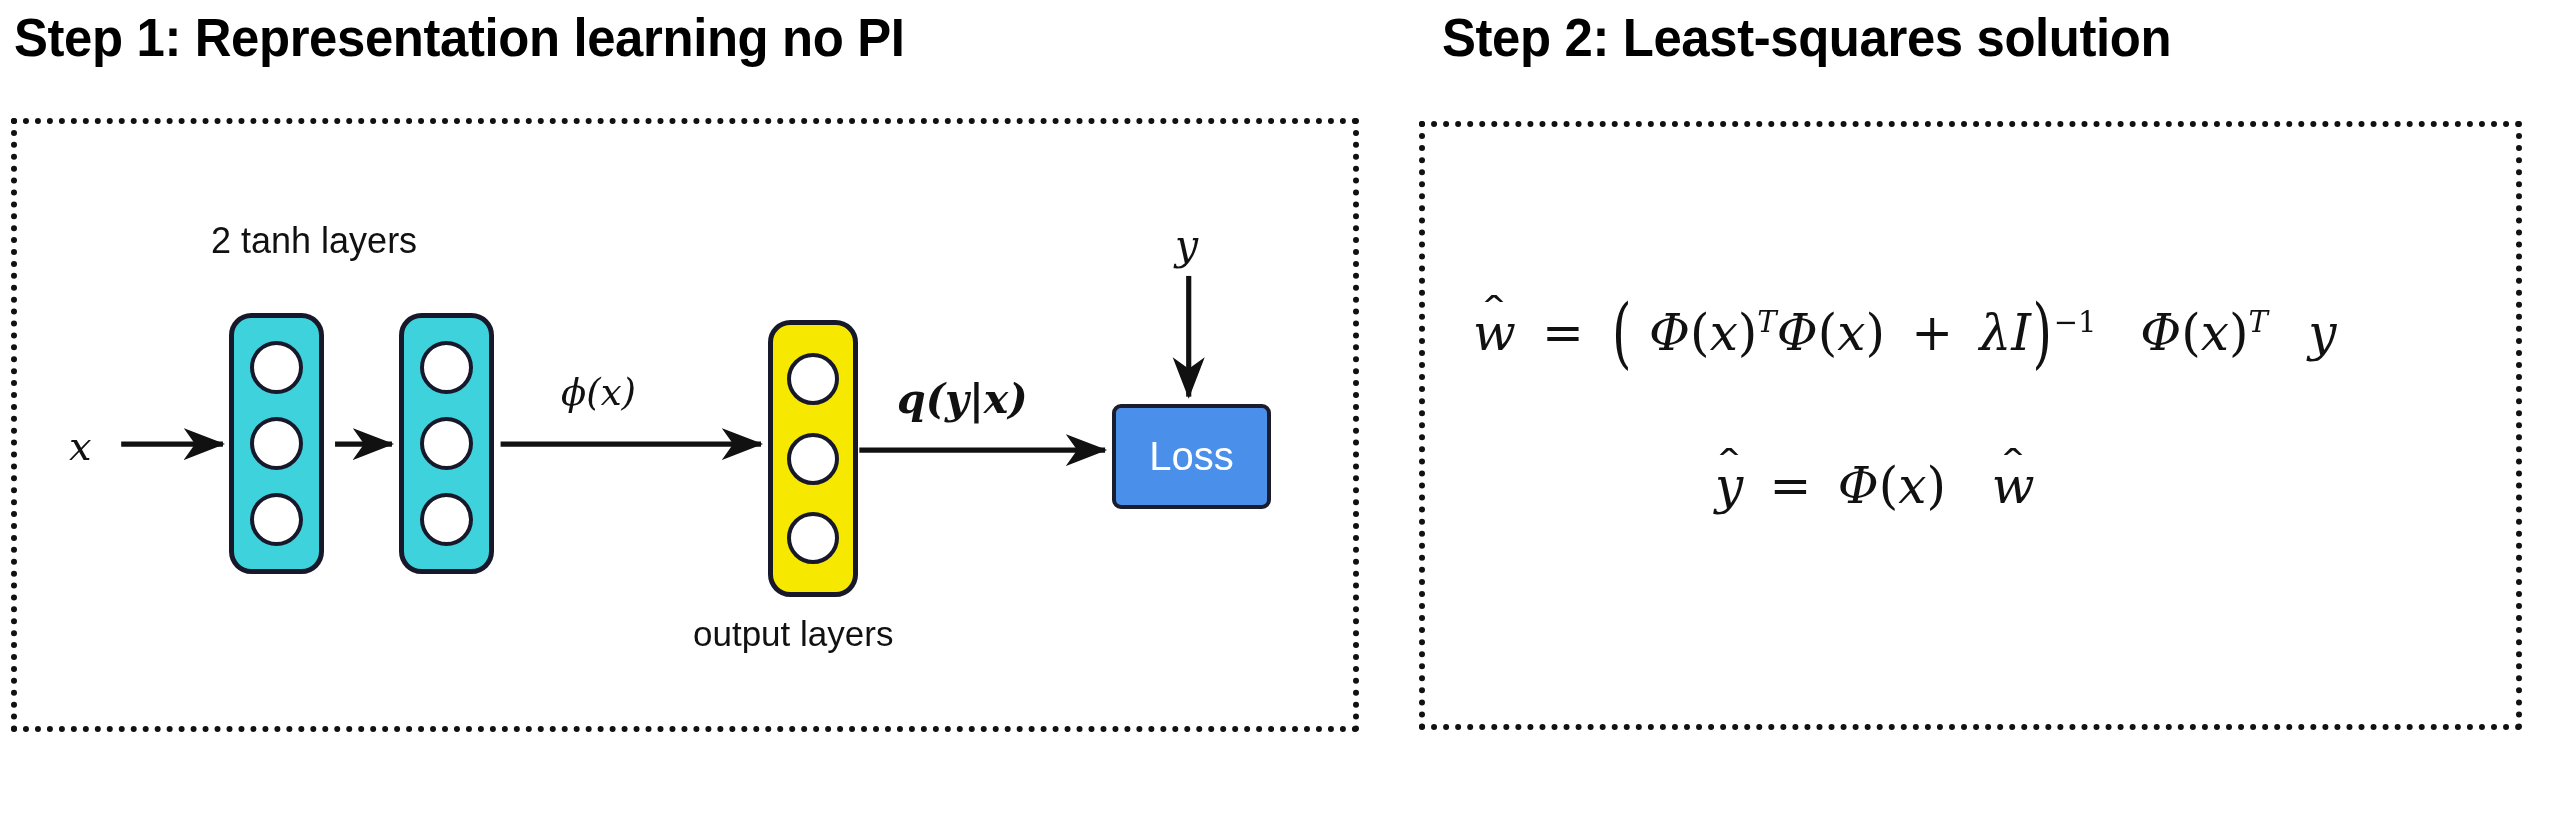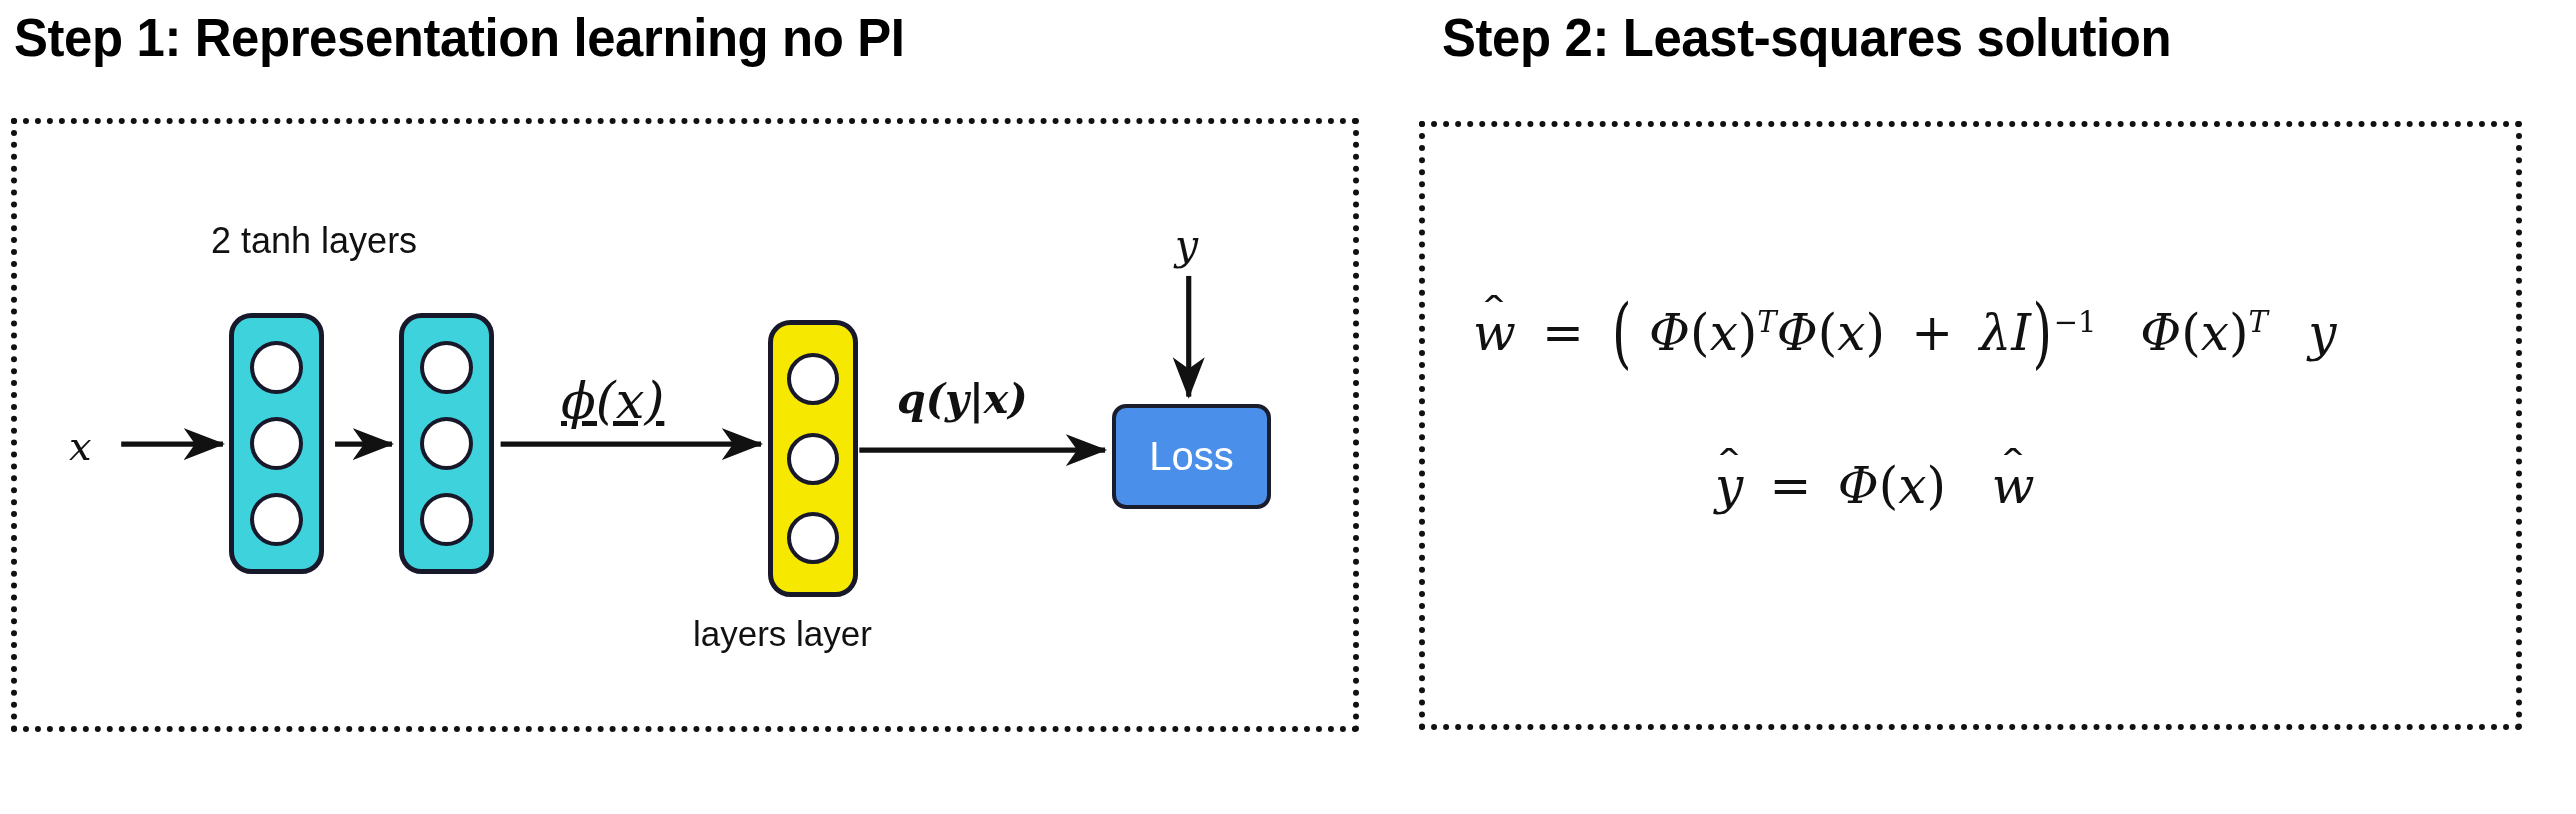--- a/index.html
+++ b/index.html
@@ -93,21 +93,21 @@
   }
 
   .math {
     position: absolute;
     font-family: "DejaVu Serif", "Liberation Serif", serif;
     font-style: italic;
     color: #111111;
     white-space: nowrap;
   }
   #label-x     { left: 69px;  top: 423px; font-size: 40px; }
-  #label-phix  { left: 561px; top: 371px; font-size: 51px; text-decoration: underline; }
+  #label-phix  { left: 561px; top: 371px; font-size: 37px; }
   #label-qyx   { left: 897px; top: 375px; font-size: 41px; font-weight: bold; }
   #label-y     { left: 1175px; top: 221px; font-size: 41px; }
 
   
   .layer-box {
     position: absolute;
     border: 5.2px solid #17192b;
     border-radius: 22.4px;
     box-sizing: border-box;
     display: flex;
@@ -137,21 +137,21 @@
 
   
   #loss-box {
     position: absolute;
     left: 1112px;
     top: 404px;
     width: 159px;
     height: 105px;
     background: #4a8fea;
     border: 4.3px solid #1b1d2c;
-    border-radius: 14px;
+    border-radius: 9px;
     box-sizing: border-box;
     display: flex;
     align-items: center;
     justify-content: center;
     color: #ffffff;
     font-family: "Liberation Sans", sans-serif;
     font-size: 40px;
   }
 
   
@@ -230,21 +230,21 @@
     <div class="nn-label" id="label-tanh">2 tanh layers</div>
 
     <div class="math" id="label-x">x</div>
 
     <div class="math" id="label-phix">ϕ(x)</div>
 
     <div class="math" id="label-qyx">q(y|x)</div>
 
     <div class="math" id="label-y">y</div>
 
-    <div class="nn-label" id="label-output">layers layer</div>
+    <div class="nn-label" id="label-output">output layers</div>
 
     <div class="layer-box layer-cyan" id="layer-1">
       <div class="neuron"></div>
       <div class="neuron"></div>
       <div class="neuron"></div>
     </div>
 
     <div class="layer-box layer-cyan" id="layer-2">
       <div class="neuron"></div>
       <div class="neuron"></div>

